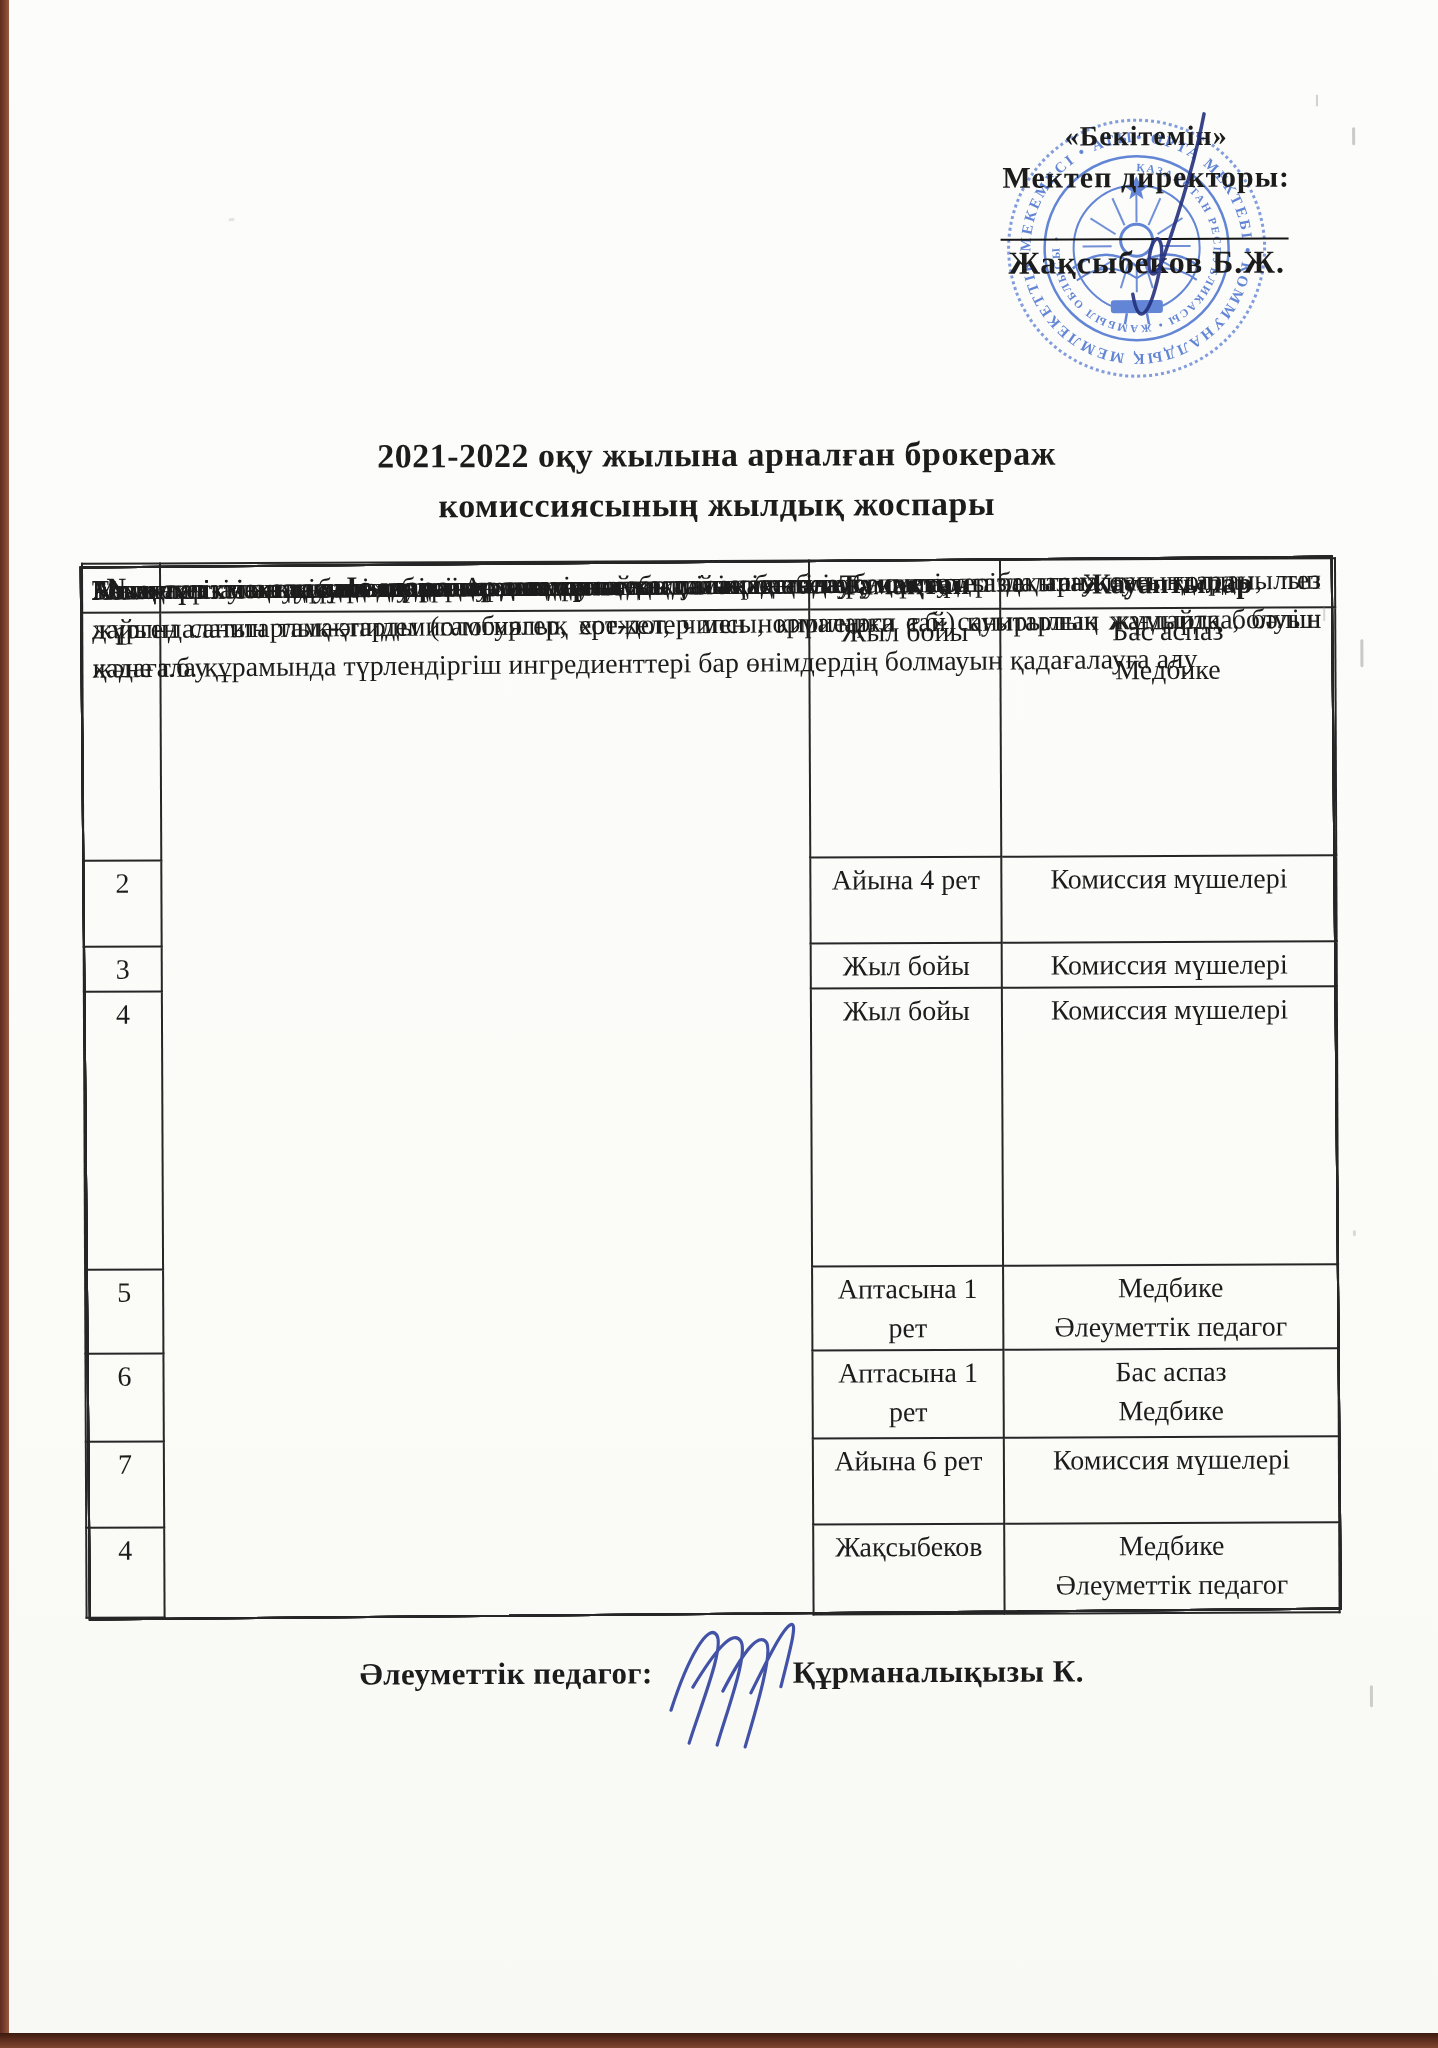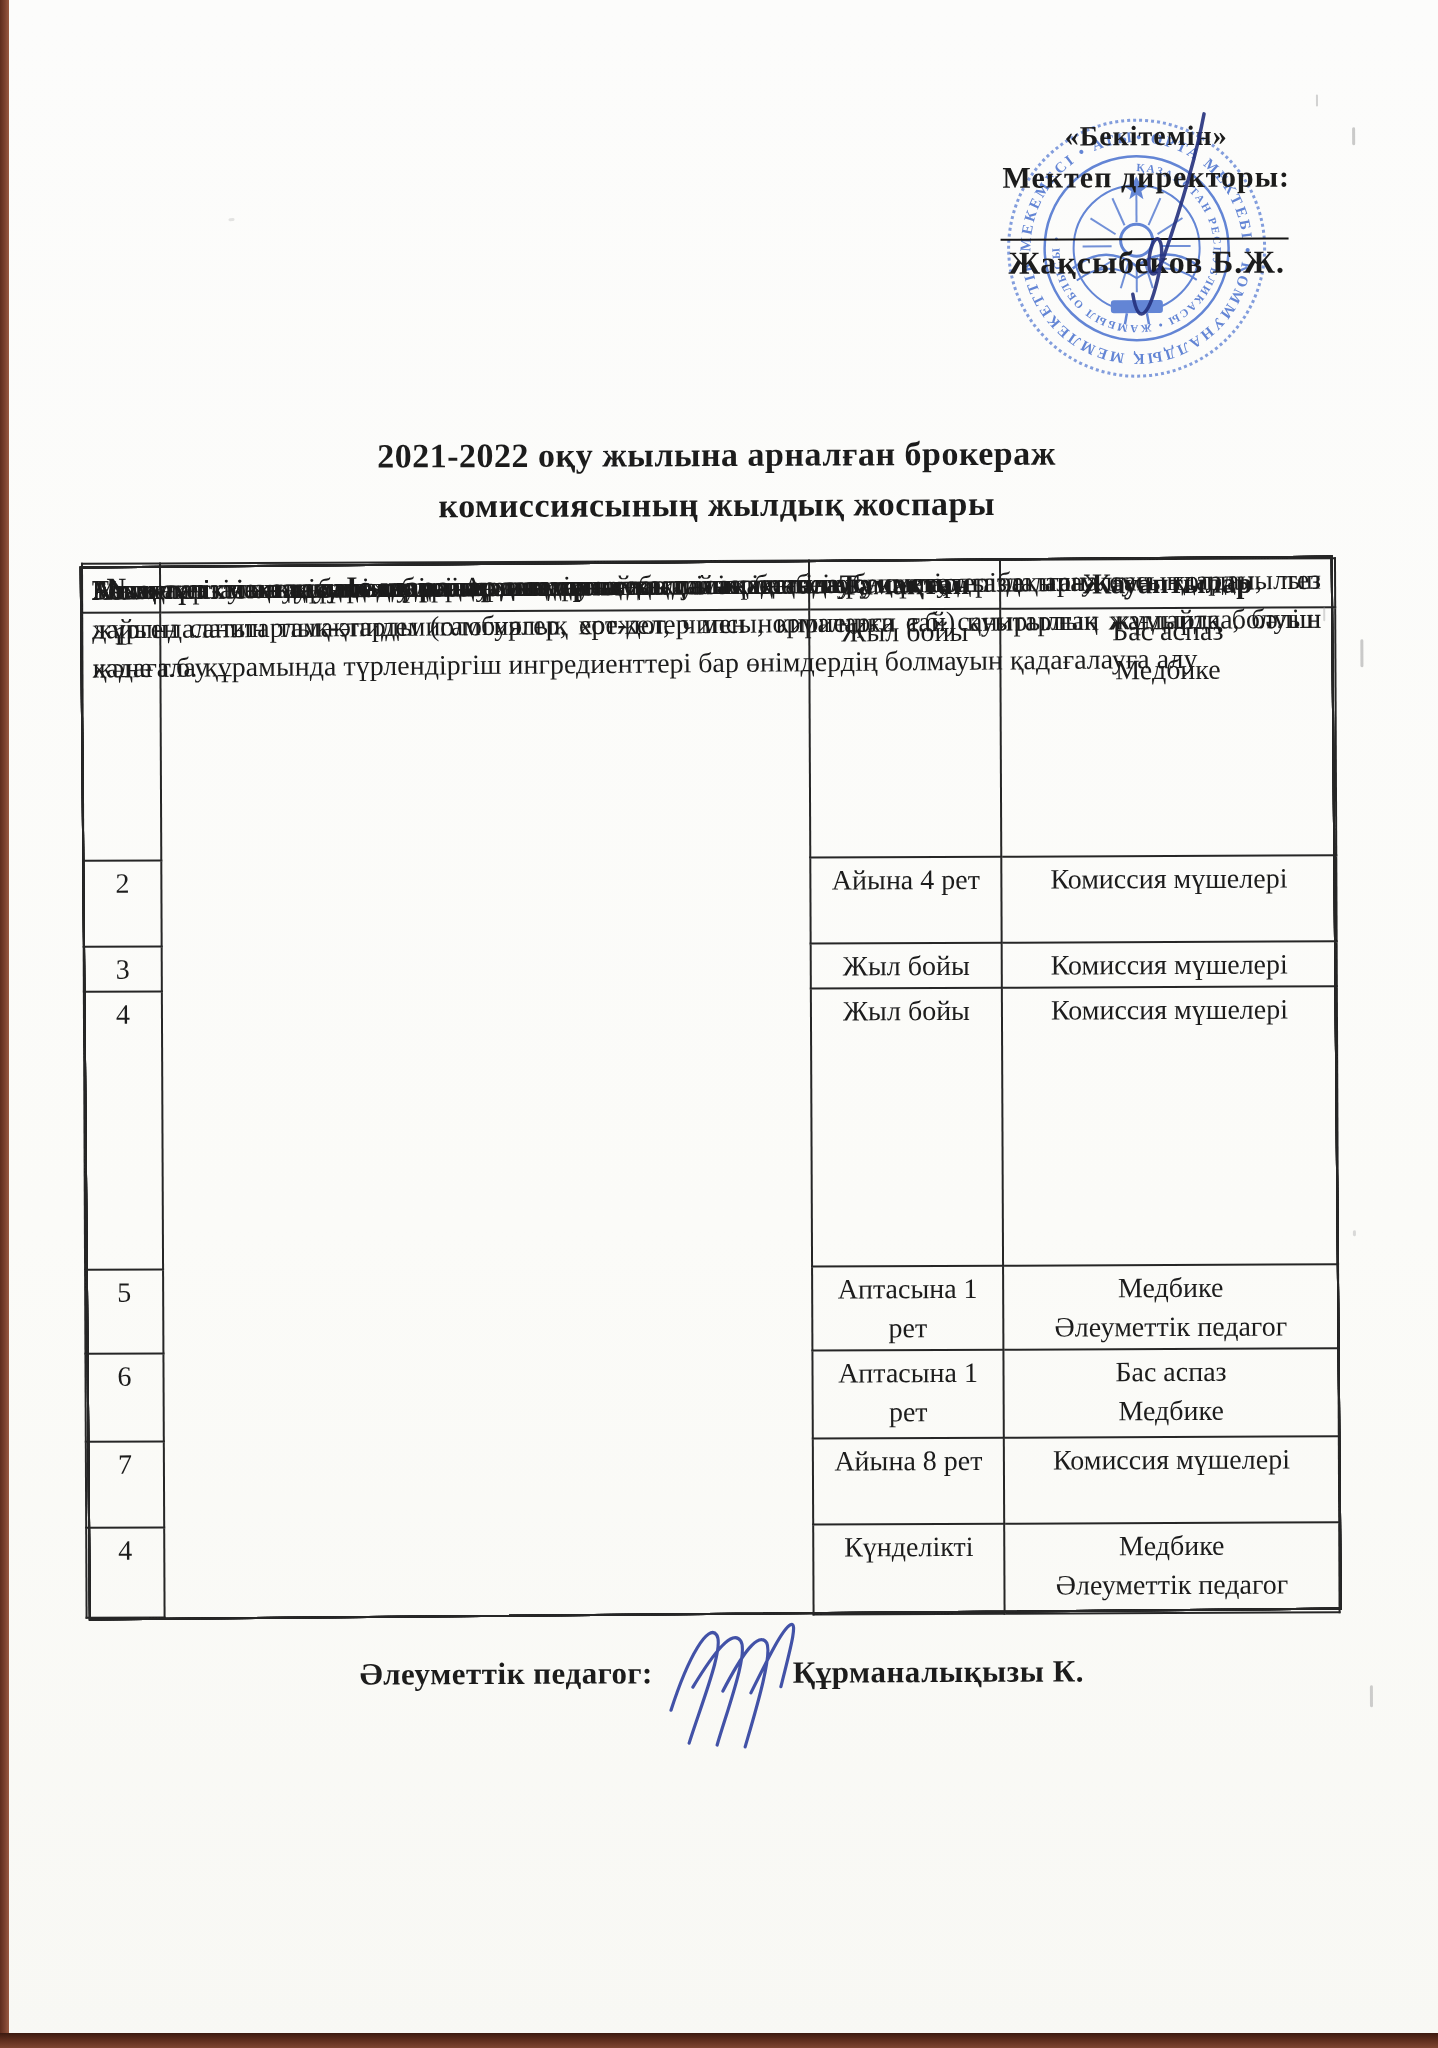--- a/index.html
+++ b/index.html
@@ -186,27 +186,27 @@
         <tr class="r6">
           <td class="num">6</td>
           <td class="content">Азық түлік сақтау орындарының талапқа сай болуын қадағалау</td>
           <td class="term">Аптасына 1 рет</td>
           <td class="resp multiline">Бас аспаз
 Медбике</td>
         </tr>
         <tr class="r7">
           <td class="num">7</td>
           <td class="content">Азық түлікті жеткізуші көліктің санитарлық жағдайын бақылау</td>
-          <td class="term">Айына 8 рет</td>
+          <td class="term">Айына 6 рет</td>
           <td class="resp multiline">Комиссия мүшелері</td>
         </tr>
         <tr class="r8">
           <td class="num">4</td>
           <td class="content">Асхана тазалығын бақылау</td>
-          <td class="term">Күнделікті</td>
+          <td class="term">Жақсыбеков</td>
           <td class="resp multiline">Медбике
 Әлеуметтік педагог</td>
         </tr>
       </tbody>
     </table>
 
     <svg class="ped-signature" viewBox="0 0 210 180">
       <path d="M 40,115 C 58,60 78,28 86,40 C 94,52 70,110 58,148 M 62,92 C 84,56 102,34 110,46 C 118,58 96,116 86,150
                M 92,96 C 112,58 128,36 136,48 C 142,60 124,118 114,152 M 120,98 C 138,62 152,34 160,30 C 168,26 158,60 150,92" fill="none" stroke="#2e3f9e" stroke-width="3.2" stroke-linecap="round" opacity="0.9"></path>
     </svg>

